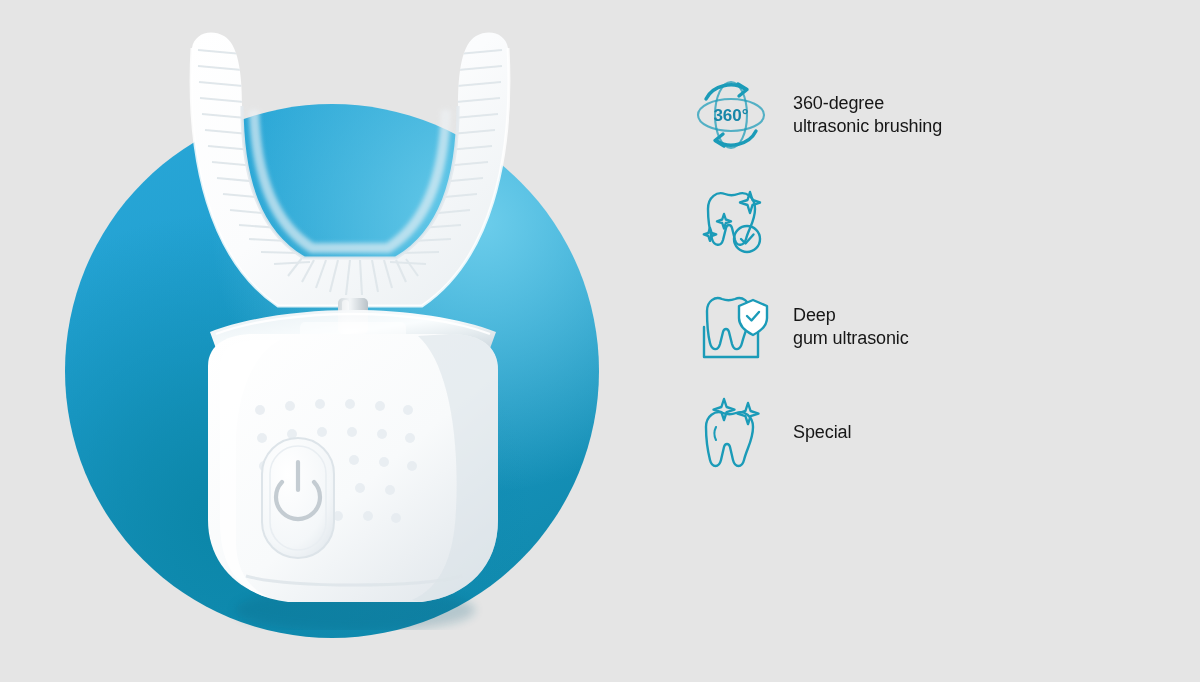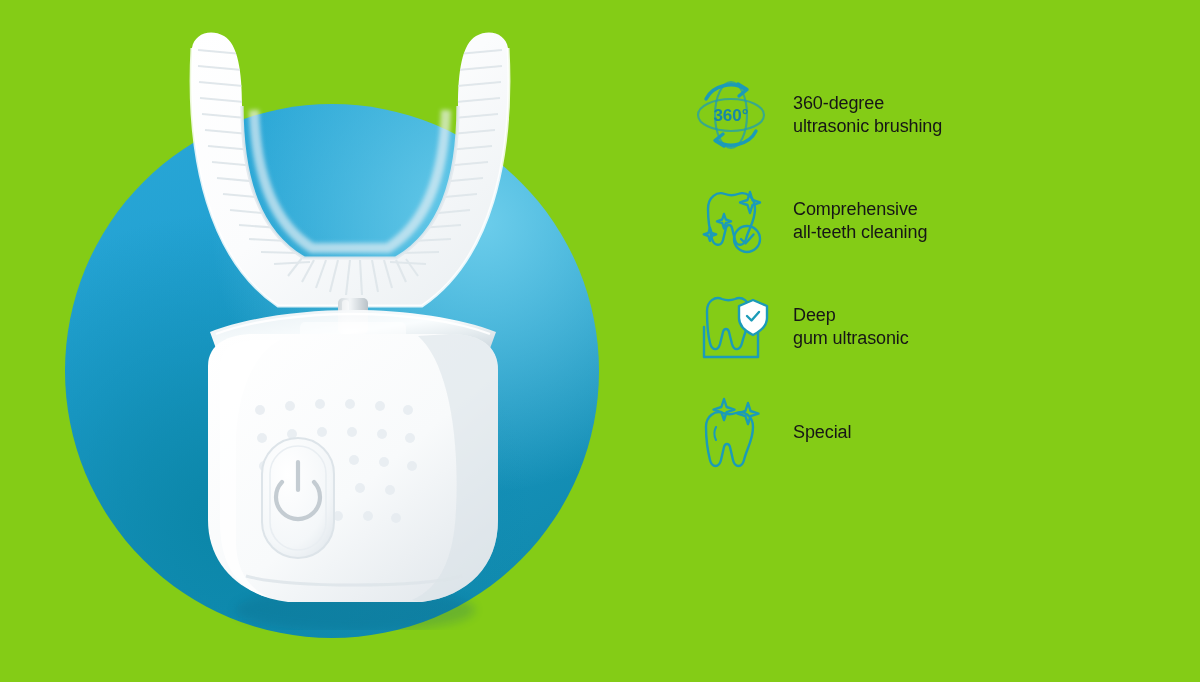--- a/index.html
+++ b/index.html
@@ -11,21 +11,21 @@
     width: 1200px;
     height: 682px;
     overflow: hidden;
     font-family: "Liberation Sans", sans-serif;
     -webkit-font-smoothing: antialiased;
   }
   .page {
     position: relative;
     width: 1200px;
     height: 682px;
-    background: #84cc16;
+    background: #e5e5e5;
     display: block;
   }
 
   
   .hero {
     position: absolute;
     left: 0;
     top: 0;
     width: 640px;
     height: 682px;
@@ -296,24 +296,20 @@
                      C64 40 58 47 55 58 C53 65 46 66 44 59 L41 47 C40 43 36 43 35 47
                      L32 59 C30 66 23 65 21 58 C18 47 17 40 17 28 Z"></path>
             <path d="M59 11 L61.5 19 L69 21.5 L61.5 24 L59 32 L56.5 24 L49 21.5 L56.5 19 Z"></path>
             <path d="M33 33 L34.8 38.5 L40 40.3 L34.8 42 L33 47.5 L31.2 42 L26 40.3 L31.2 38.5 Z"></path>
             <path d="M19 47 L20.6 51.8 L25.2 53.4 L20.6 55 L19 59.8 L17.4 55 L12.8 53.4 L17.4 51.8 Z"></path>
             <circle cx="56" cy="58" r="13"></circle>
             <path d="M50 58 L54.5 62.5 L62.5 53.5"></path>
           </g>
         </svg>
       </div>
-      <div class="feature-text">
-        <span>Comprehensive</span>
-        <span class="l2">all-teeth cleaning</span>
-      </div>
     </div>
 
     <div class="feature-row">
       <div class="feature-icon">
         <svg width="80" height="80" viewBox="0 0 80 80" xmlns="http://www.w3.org/2000/svg">
           <g fill="none" stroke="#1b9bb8" stroke-width="2.4" stroke-linecap="round" stroke-linejoin="round">
             <path d="M13 40 L13 70 L67 70 L67 40"></path>
             <path d="M16 24 C16 14 24 9 31 12 C35 13.5 40 13.5 44 12 C51 9 59 14 59 24
                      C59 36 54 44 51 56 C49 64 43 64 41 57 L38 45 C37 41 33 41 32 45
                      L29 57 C27 64 21 64 19 56 C16 44 16 36 16 24 Z"></path>

